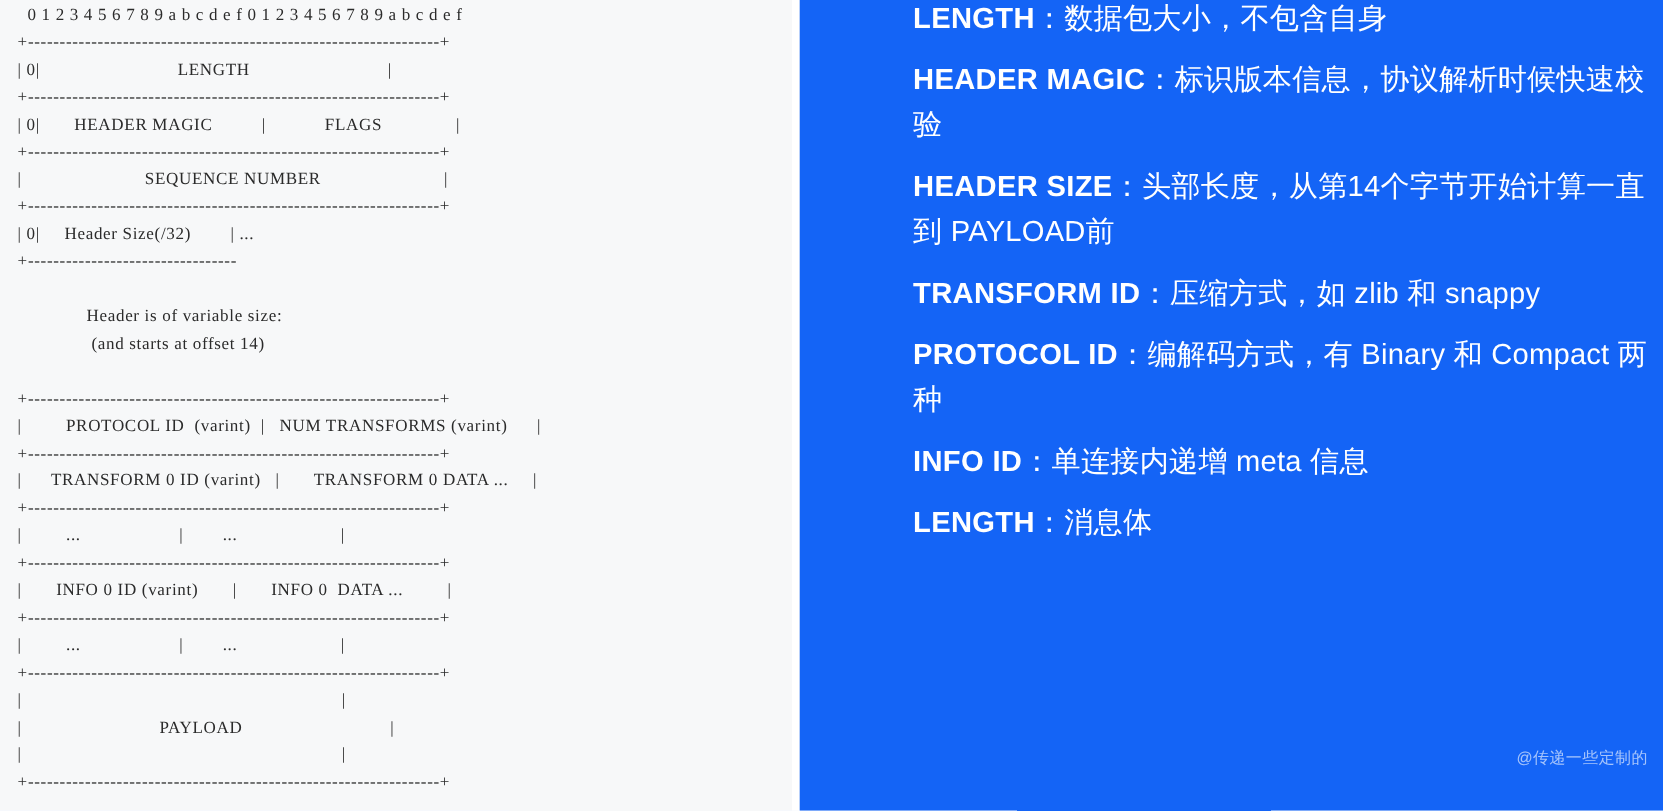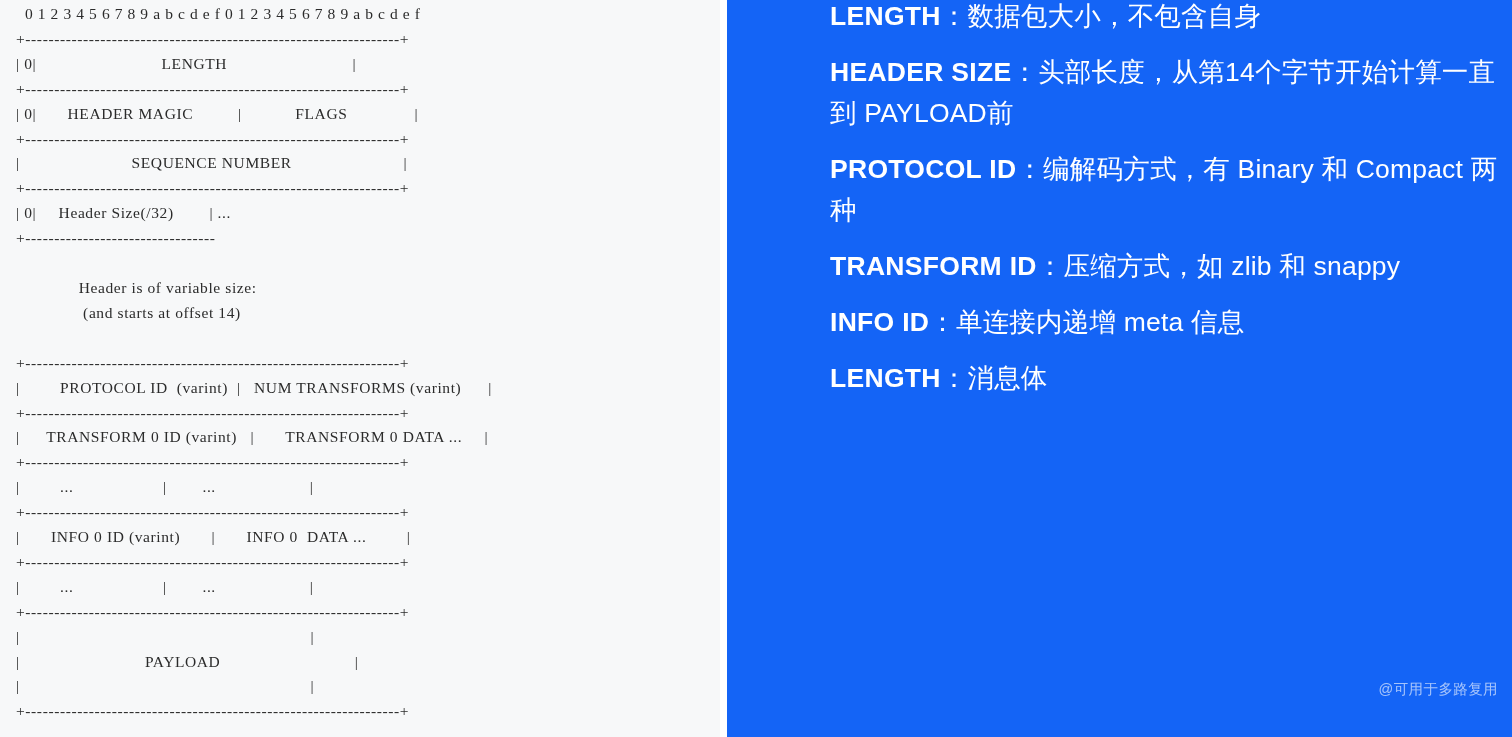--- a/index.html
+++ b/index.html
@@ -130,40 +130,43 @@
   <div id="divider"></div>
 
   <div id="right-pane">
 
     <div id="notes">
 
       <p class="note">
         <span class="term">LENGTH</span><span class="sep">：</span><span class="desc">数据包大小，不包含自身</span>
       </p>
 
+      <p class="note">
+        <span class="term">HEADER MAGIC</span><span class="sep">：</span><span class="desc">标识版本信息，协议解析时候快速校验</span>
+      </p>
 
 
       <p class="note">
         <span class="term">HEADER SIZE</span><span class="sep">：</span><span class="desc">头部长度，从第14个字节开始计算一直到 PAYLOAD前</span>
       </p>
 
       <p class="note">
-        <span class="term">PROTOCOL ID</span><span class="sep">：</span><span class="desc">编解码方式，有 Binary 和 Compact 两种</span>
+        <span class="term">TRANSFORM ID</span><span class="sep">：</span><span class="desc">压缩方式，如 zlib 和 snappy</span>
       </p>
 
       <p class="note">
-        <span class="term">TRANSFORM ID</span><span class="sep">：</span><span class="desc">压缩方式，如 zlib 和 snappy</span>
+        <span class="term">PROTOCOL ID</span><span class="sep">：</span><span class="desc">编解码方式，有 Binary 和 Compact 两种</span>
       </p>
 
       <p class="note">
         <span class="term">INFO ID</span><span class="sep">：</span><span class="desc">单连接内递增 meta 信息</span>
       </p>
 
       <p class="note">
         <span class="term">LENGTH</span><span class="sep">：</span><span class="desc">消息体</span>
       </p>
 
     </div>
 
-    <div id="watermark">@可用于多路复用</div>
+    <div id="watermark">@传递一些定制的</div>
 
   </div>
 </div>
 
 </body></html>

